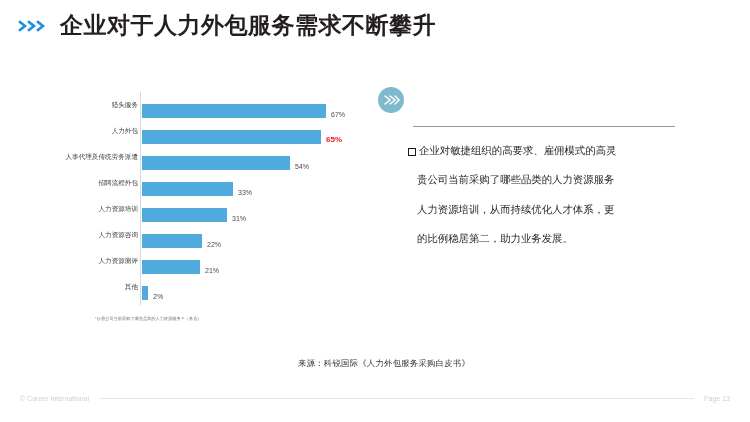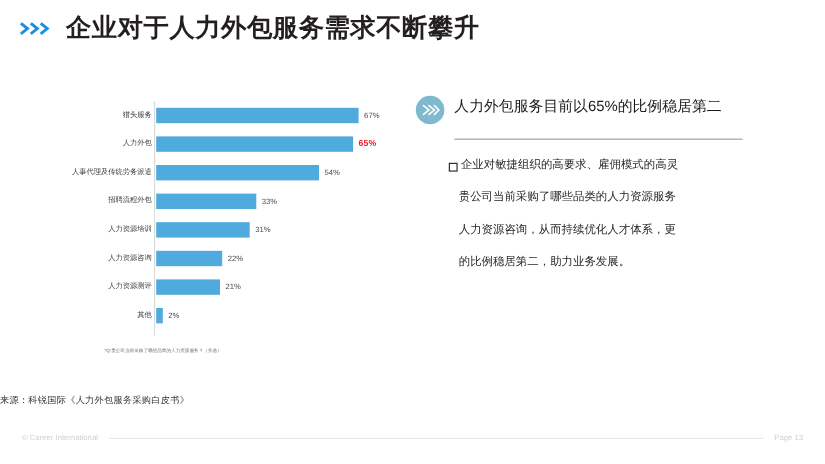--- a/index.html
+++ b/index.html
@@ -32,35 +32,35 @@
     position:absolute;left:120px;top:0;width:1px;height:213px;background:#d9d9d9;
   }
   .rows{position:absolute;left:0;top:0;width:350px;}
   .bar-row{
     position:relative;height:26px;display:flex;align-items:center;
   }
   .bar-label{
     width:118px;text-align:right;padding-right:4px;
     font-size:6.6px;color:#3a3a3a;white-space:nowrap;line-height:1;
   }
-  .bar-wrap{position:relative;flex:1;height:26px;display:flex;align-items:center;}
+  .bar-wrap{position:relative;flex:1;height:26px;display:flex;align-items:flex-end;}
   .bar{
     height:14px;background:#4FABDD;display:block;
   }
   .bar-val{
     font-size:7px;color:#4a4a4a;margin-left:5px;white-space:nowrap;line-height:1;
   }
   .bar-val.hl{color:#ED1C24;font-weight:bold;font-size:8px;}
 
   .chart-note{
     position:absolute;left:95px;top:316px;width:175px;
     font-size:4.2px;color:#6f6f6f;line-height:1.5;text-align:left;
   }
   .source{
-    position:absolute;left:0;top:358px;width:470px;text-align:left;
+    position:absolute;left:0;top:358px;width:470px;text-align:right;
     font-size:8.3px;color:#333;letter-spacing:.3px;
   }
 
   
   .panel{position:absolute;left:378px;top:86px;width:330px;}
   .panel-head{display:flex;align-items:flex-start;gap:9px;}
   .round-icon{
     width:26px;height:26px;border-radius:50%;background:#7FB9CE;
     display:flex;align-items:center;justify-content:center;flex:0 0 26px;
     margin-top:1px;
@@ -193,33 +193,32 @@
     <div class="panel-head">
       <span class="round-icon">
         <svg width="18" height="14" viewBox="0 0 18 14">
           <g fill="none" stroke="#ffffff" stroke-width="1.5" stroke-linecap="round">
             <polyline points="3,3 8,7 3,11"></polyline>
             <polyline points="8,3 13,7 8,11"></polyline>
             <polyline points="13,3 17,7 13,11"></polyline>
           </g>
         </svg>
       </span>
-      <span class="panel-title">人力外包服务目前以65%的比例稳居第二</span>
     </div>
     <div class="panel-rule"></div>
     <div class="panel-body">
       <div class="body-line">
         <span class="bullet-box"></span>
         <span>企业对敏捷组织的高要求、雇佣模式的高灵</span>
       </div>
       <div class="body-line indent">
         <span>贵公司当前采购了哪些品类的人力资源服务</span>
       </div>
       <div class="body-line indent">
-        <span>人力资源咨询，从而持续优化人才体系，更</span>
+        <span>人力资源培训，从而持续优化人才体系，更</span>
       </div>
       <div class="body-line indent">
         <span>的比例稳居第二，助力业务发展。</span>
       </div>
     </div>
   </div>
 
   <div class="footer">
     <span class="footer-left">© Career International</span>
     <span class="footer-line"></span>

